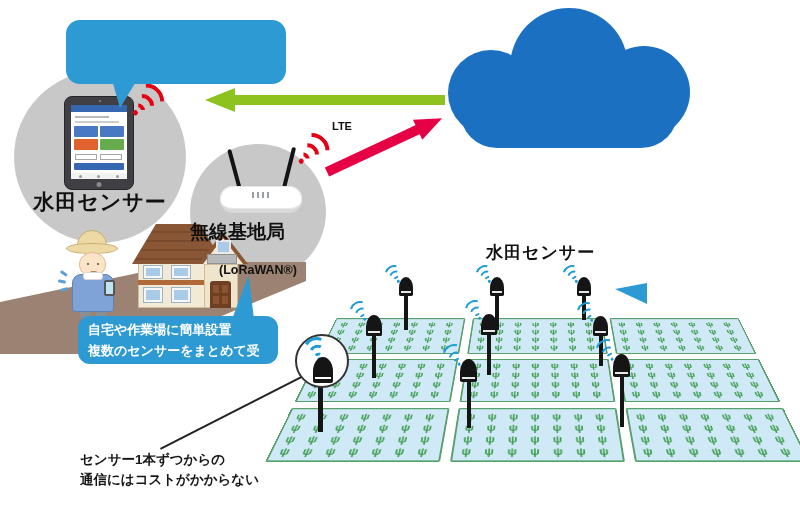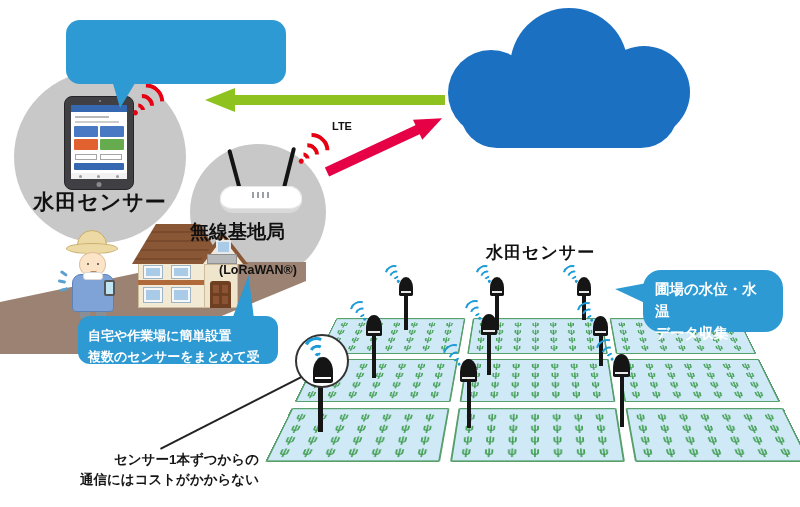--- a/index.html
+++ b/index.html
@@ -97,21 +97,21 @@
   .sensor-label { position:absolute; left:486px; top:241px; font-size:17px; font-weight:700; letter-spacing:1px; }
   .caption { position:absolute; left:80px; top:450px; font-size:13.5px; font-weight:700; line-height:1.5; color:#161616; }
 
   
   .callout { position:absolute; background:#2d9ad3; color:#fff; font-weight:700; border-radius:14px; }
   .callout .ln { display:block; }
   .co-remote { left:66px; top:20px; width:220px; height:64px; padding:10px 13px; font-size:14px; line-height:1.55; }
   .co-remote-tail { position:absolute; left:112px; top:80px; width:0; height:0;
     border-left:8px solid transparent; border-right:17px solid transparent;
     border-top:28px solid #2d9ad3; }
-  .co-station { left:78px; top:316px; width:200px; height:48px; padding:10px 10px; font-size:13px; line-height:1.6; border-radius:12px; }
+  .co-station { left:78px; top:316px; width:200px; height:48px; padding:4px 10px; font-size:13px; line-height:1.6; border-radius:12px; }
   .co-station-tail { position:absolute; left:238px; top:276px; width:0; height:0;
     border-left:5px solid transparent; border-right:17px solid transparent;
     border-bottom:44px solid #2d9ad3; transform:rotate(14deg); }
   .co-field { left:643px; top:270px; width:140px; height:62px; padding:9px 12px; font-size:14.5px; line-height:1.5; border-radius:18px; }
   .co-field-tail { position:absolute; left:615px; top:283px; width:0; height:0;
     border-top:6px solid transparent; border-bottom:15px solid transparent;
     border-right:32px solid #2d9ad3; }
 
   
   .paddy { position:absolute; left:265px; top:222px; width:545px; height:240px;
@@ -397,31 +397,27 @@
         <i class="w2"></i>
         <i class="w3"></i>
         <span class="dot"></span>
     </div>
     <div class="head"></div>
   </div>
   <div class="pointer-line"></div>
 
   <div class="sensor-label">水田センサー</div>
   <div class="caption">
-    <span class="ln" style="display:block;text-align:right;">センサー1本ずつからの</span>
+    <span class="ln" style="display:block;">センサー1本ずつからの</span>
     <span class="ln" style="display:block;">通信にはコストがかからない</span>
   </div>
 
   <div class="co-remote-tail"></div>
   <div class="callout co-remote">
   </div>
   <div class="co-station-tail"></div>
   <div class="callout co-station">
     <span class="ln">自宅や作業場に簡単設置</span>
     <span class="ln">複数のセンサーをまとめて受信</span>
   </div>
   <div class="co-field-tail"></div>
-  <div class="callout co-field">
-    <span class="ln">圃場の水位・水温</span>
-    <span class="ln">データ収集</span>
-  </div>
 
 </div>
 
 </body></html>

